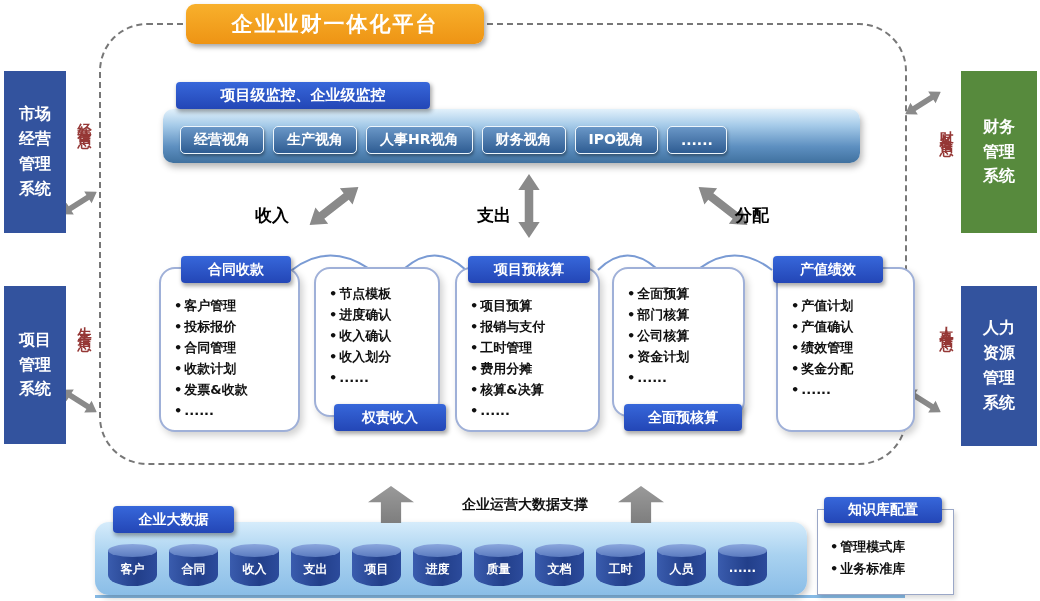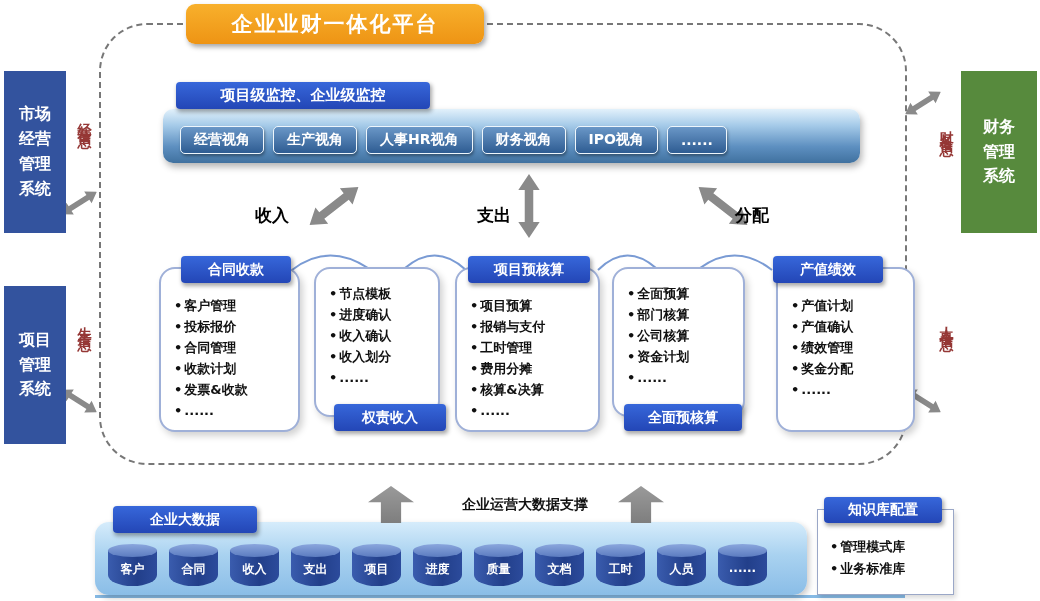--- a/index.html
+++ b/index.html
@@ -93,20 +93,23 @@
   <div class="abs side-box blue" style="left:4px;top:71px;width:62px;height:162px;">
     <span class="wrap2">市场经营管理系统</span>
   </div>
   <div class="abs side-box blue" style="left:4px;top:286px;width:62px;height:158px;">
     <span class="wrap2">项目管理系统</span>
   </div>
 
   <div class="abs side-box green" style="left:961px;top:71px;width:76px;height:162px;">
     <span class="wrap2">财务管理系统</span>
   </div>
+  <div class="abs side-box blue" style="left:961px;top:286px;width:76px;height:160px;">
+    <span class="wrap2">人力资源管理系统</span>
+  </div>
 
   <div class="abs vinfo" style="left:76px;top:112px;">经营信息</div>
   <div class="abs vinfo" style="left:76px;top:315px;">生产信息</div>
   <div class="abs vinfo" style="left:938px;top:120px;">财务信息</div>
   <div class="abs vinfo" style="left:938px;top:315px;">人事信息</div>
 
   <svg class="darrow" width="42" height="22" viewBox="0 0 60 24" style="left:58px;top:192px;transform:rotate(-32deg);">
     <polygon points="0,12 15,2 15,8 45,8 45,2 60,12 45,22 45,16 15,16 15,22" fill="#8a8a8a"></polygon>
     </svg>
   <svg class="darrow" width="42" height="22" viewBox="0 0 60 24" style="left:58px;top:390px;transform:rotate(32deg);">
@@ -260,21 +263,21 @@
       <div class="cyl-top"></div>
       <div class="cyl-label">人员</div>
     </div>
     <div class="cyl">
       <div class="cyl-body"></div>
       <div class="cyl-top"></div>
       <div class="cyl-label">......</div>
     </div>
   </div>
 
-  <div class="abs blue-hdr" style="left:113px;top:506px;width:144px;height:27px;">企业大数据</div>
+  <div class="abs blue-hdr" style="left:113px;top:506px;width:121px;height:27px;">企业大数据</div>
 
   <div class="abs up-arrow" style="left:368px;top:486px;"></div>
   <div class="abs up-arrow" style="left:618px;top:486px;"></div>
   <div class="abs support-text" style="left:462px;top:496px;">企业运营大数据支撑</div>
 
   <div class="abs kb-card">
     <ul>
       <li>管理模式库</li>
       <li>业务标准库</li>
     </ul>

